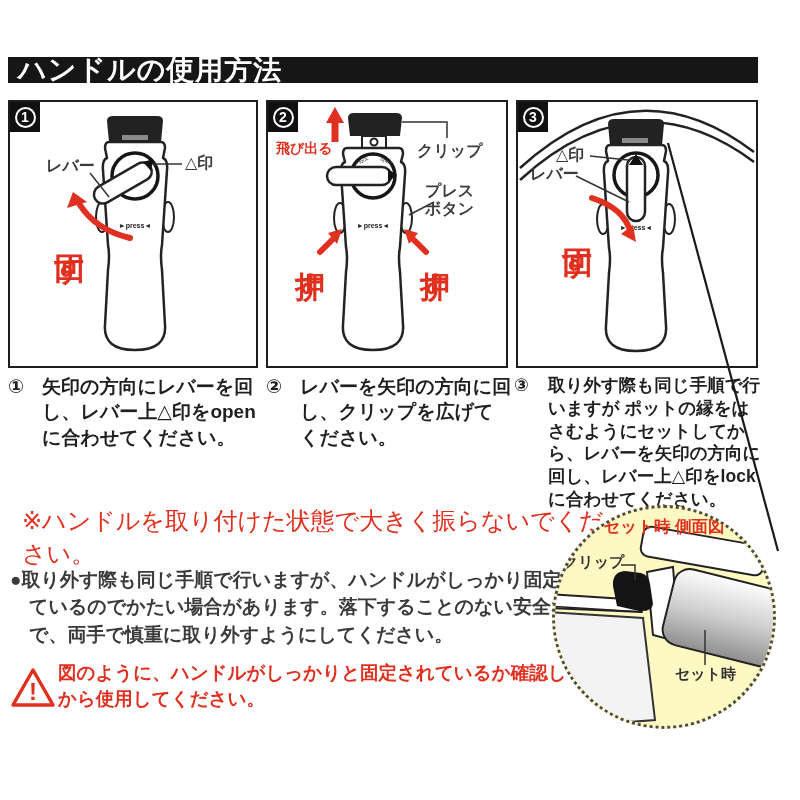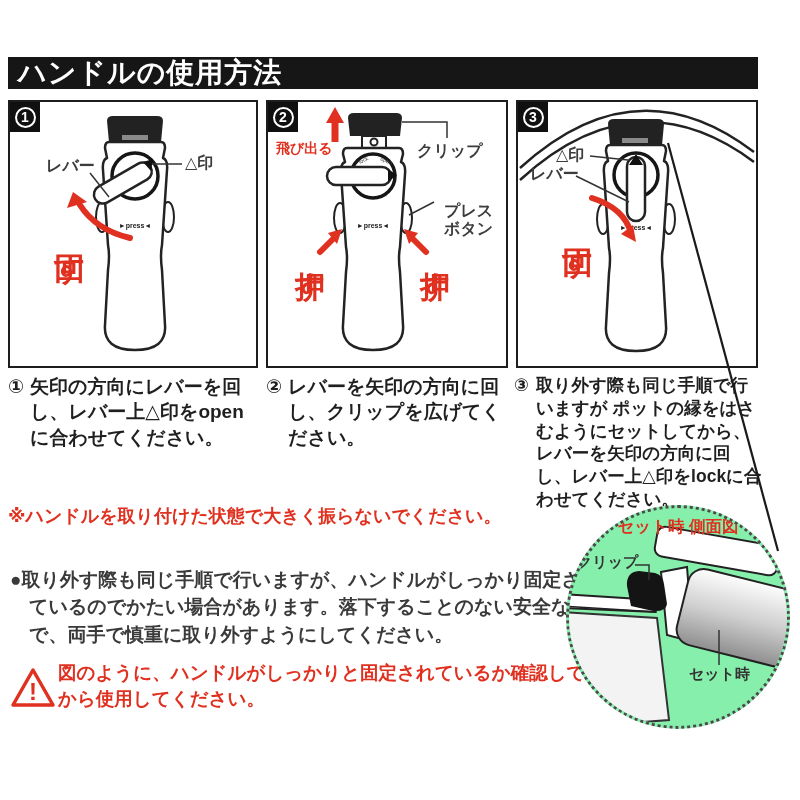--- a/index.html
+++ b/index.html
@@ -1,49 +1,49 @@
 <!DOCTYPE html>
 <html><head>
 <meta charset="utf-8">
 <style>
   html,body{margin:0;padding:0;background:#fff;}
   .page{position:relative;width:800px;height:800px;background:#fff;overflow:hidden;
         font-family:"Liberation Sans","DejaVu Sans",sans-serif;color:#222;}
   .abs{position:absolute;}
   
-  .titlebar{left:8px;top:57px;width:750px;height:32px;background:#161616;color:#fff;
+  .titlebar{left:8px;top:57px;width:750px;height:26px;background:#161616;color:#fff;
             display:flex;align-items:center;box-sizing:border-box;padding-left:10px;
             font-size:28px;font-weight:800;letter-spacing:1px;}
   
   .panel{top:100px;height:268px;border:2px solid #1d1d1d;background:#fff;box-sizing:border-box;}
   .panel svg{position:absolute;left:0;top:0;}
   .badge{left:0;top:0;width:30px;height:30px;background:#101010;display:flex;align-items:center;justify-content:center;}
   .badge-inner{width:21px;height:21px;border:2px solid #fff;border-radius:50%;color:#fff;
                font-size:14px;font-weight:800;display:flex;align-items:center;justify-content:center;box-sizing:border-box;}
   .lbl{font-size:16px;font-weight:700;color:#3c3c3c;white-space:pre-line;line-height:1.12;}
   .red{color:#e0301f;}
   .vtext{writing-mode:vertical-rl;text-orientation:upright;font-weight:800;line-height:1;}
   .turn{font-size:31px;letter-spacing:2px;}
   .push{font-size:30px;letter-spacing:2px;}
   .popout{font-size:14px;font-weight:800;}
   
   .step{top:374px;display:flex;align-items:flex-start;font-weight:600;color:#1f1f1f;}
   .step .num{flex:0 0 22px;font-size:19px;line-height:1.34;}
-  .step .txt{font-size:19px;line-height:1.34;}
+  .step .txt{font-size:19px;line-height:1.34;margin-left:12px;}
   .step3 .num{font-size:17.5px;line-height:1.3;}
   .step3 .txt{font-size:17.5px;line-height:1.3;}
   
-  .warn{left:8px;top:504px;width:600px;font-size:18px;font-weight:700;line-height:1.38;}
+  .warn{left:22px;top:504px;width:600px;font-size:24px;font-weight:400;line-height:1.38;}
   .warn .l2{padding-left:21px;}
   .removal{left:10px;top:566px;width:580px;font-size:19px;font-weight:700;color:#3a3a3a;
            line-height:1.44;text-indent:-19px;padding-left:19px;}
   .caution-txt{left:58px;top:660px;width:530px;font-size:18.5px;font-weight:800;line-height:1.4;}
   
-  .inset{left:566px;top:505px;width:224px;height:224px;border:3px dotted #4a4a4a;border-radius:50%;
-         background:#86efac;box-sizing:border-box;overflow:hidden;}
+  .inset{left:552px;top:505px;width:224px;height:224px;border:3px dotted #4a4a4a;border-radius:50%;
+         background:#fef9c3;box-sizing:border-box;overflow:hidden;}
   .inset svg{position:absolute;left:0;top:0;}
   .inset-title{left:0;top:8px;width:100%;text-align:center;font-size:16.5px;font-weight:800;}
   .ilbl{font-size:15px;font-weight:700;color:#333;white-space:pre-line;line-height:1.12;}
   .overlay{left:0;top:0;pointer-events:none;z-index:40;}
   .panel,.inset{z-index:2;}
 </style>
 </head>
 <body>
 
 <div class="page">
@@ -99,21 +99,21 @@
       <line x1="158" y1="150" x2="144" y2="136" stroke="#e0301f" stroke-width="6" stroke-linecap="round"></line>
       <polygon points="136,127 150,131 141,142" fill="#e0301f"></polygon>
       <polyline points="134,20 179,20 179,36" fill="none" stroke="#333" stroke-width="1.5"></polyline>
       <line x1="166" y1="100" x2="141" y2="113" stroke="#333" stroke-width="1.5"></line>
     </svg>
     <div class="abs badge">
         <span class="badge-inner">2</span>
       </div>
     <div class="abs red popout" style="left:8px;top:38px;">飛び出る</div>
     <div class="abs lbl" style="left:149px;top:40px;">クリップ</div>
-    <div class="abs lbl" style="left:176px;top:80px;margin-top:20px;">プレス
+    <div class="abs lbl" style="left:157px;top:80px;">プレス
 ボタン</div>
     <div class="abs red vtext push" style="left:27px;top:146px;">押す</div>
     <div class="abs red vtext push" style="left:152px;top:146px;">押す</div>
   </div>
 
   <div class="abs panel" style="left:516px;width:242px;">
     <svg width="238" height="264" viewBox="0 0 238 264">
       <path d="M2,66 Q118,-40 236,50" fill="none" stroke="#222" stroke-width="2.5"></path>
       <path d="M2,78 Q118,-28 236,60" fill="none" stroke="#222" stroke-width="2.5"></path>
       <path d="M90,22 Q90,17 96,17 L140,17 Q146,17 146,22 L144,43 L92,43 Z" fill="#222"></path>

